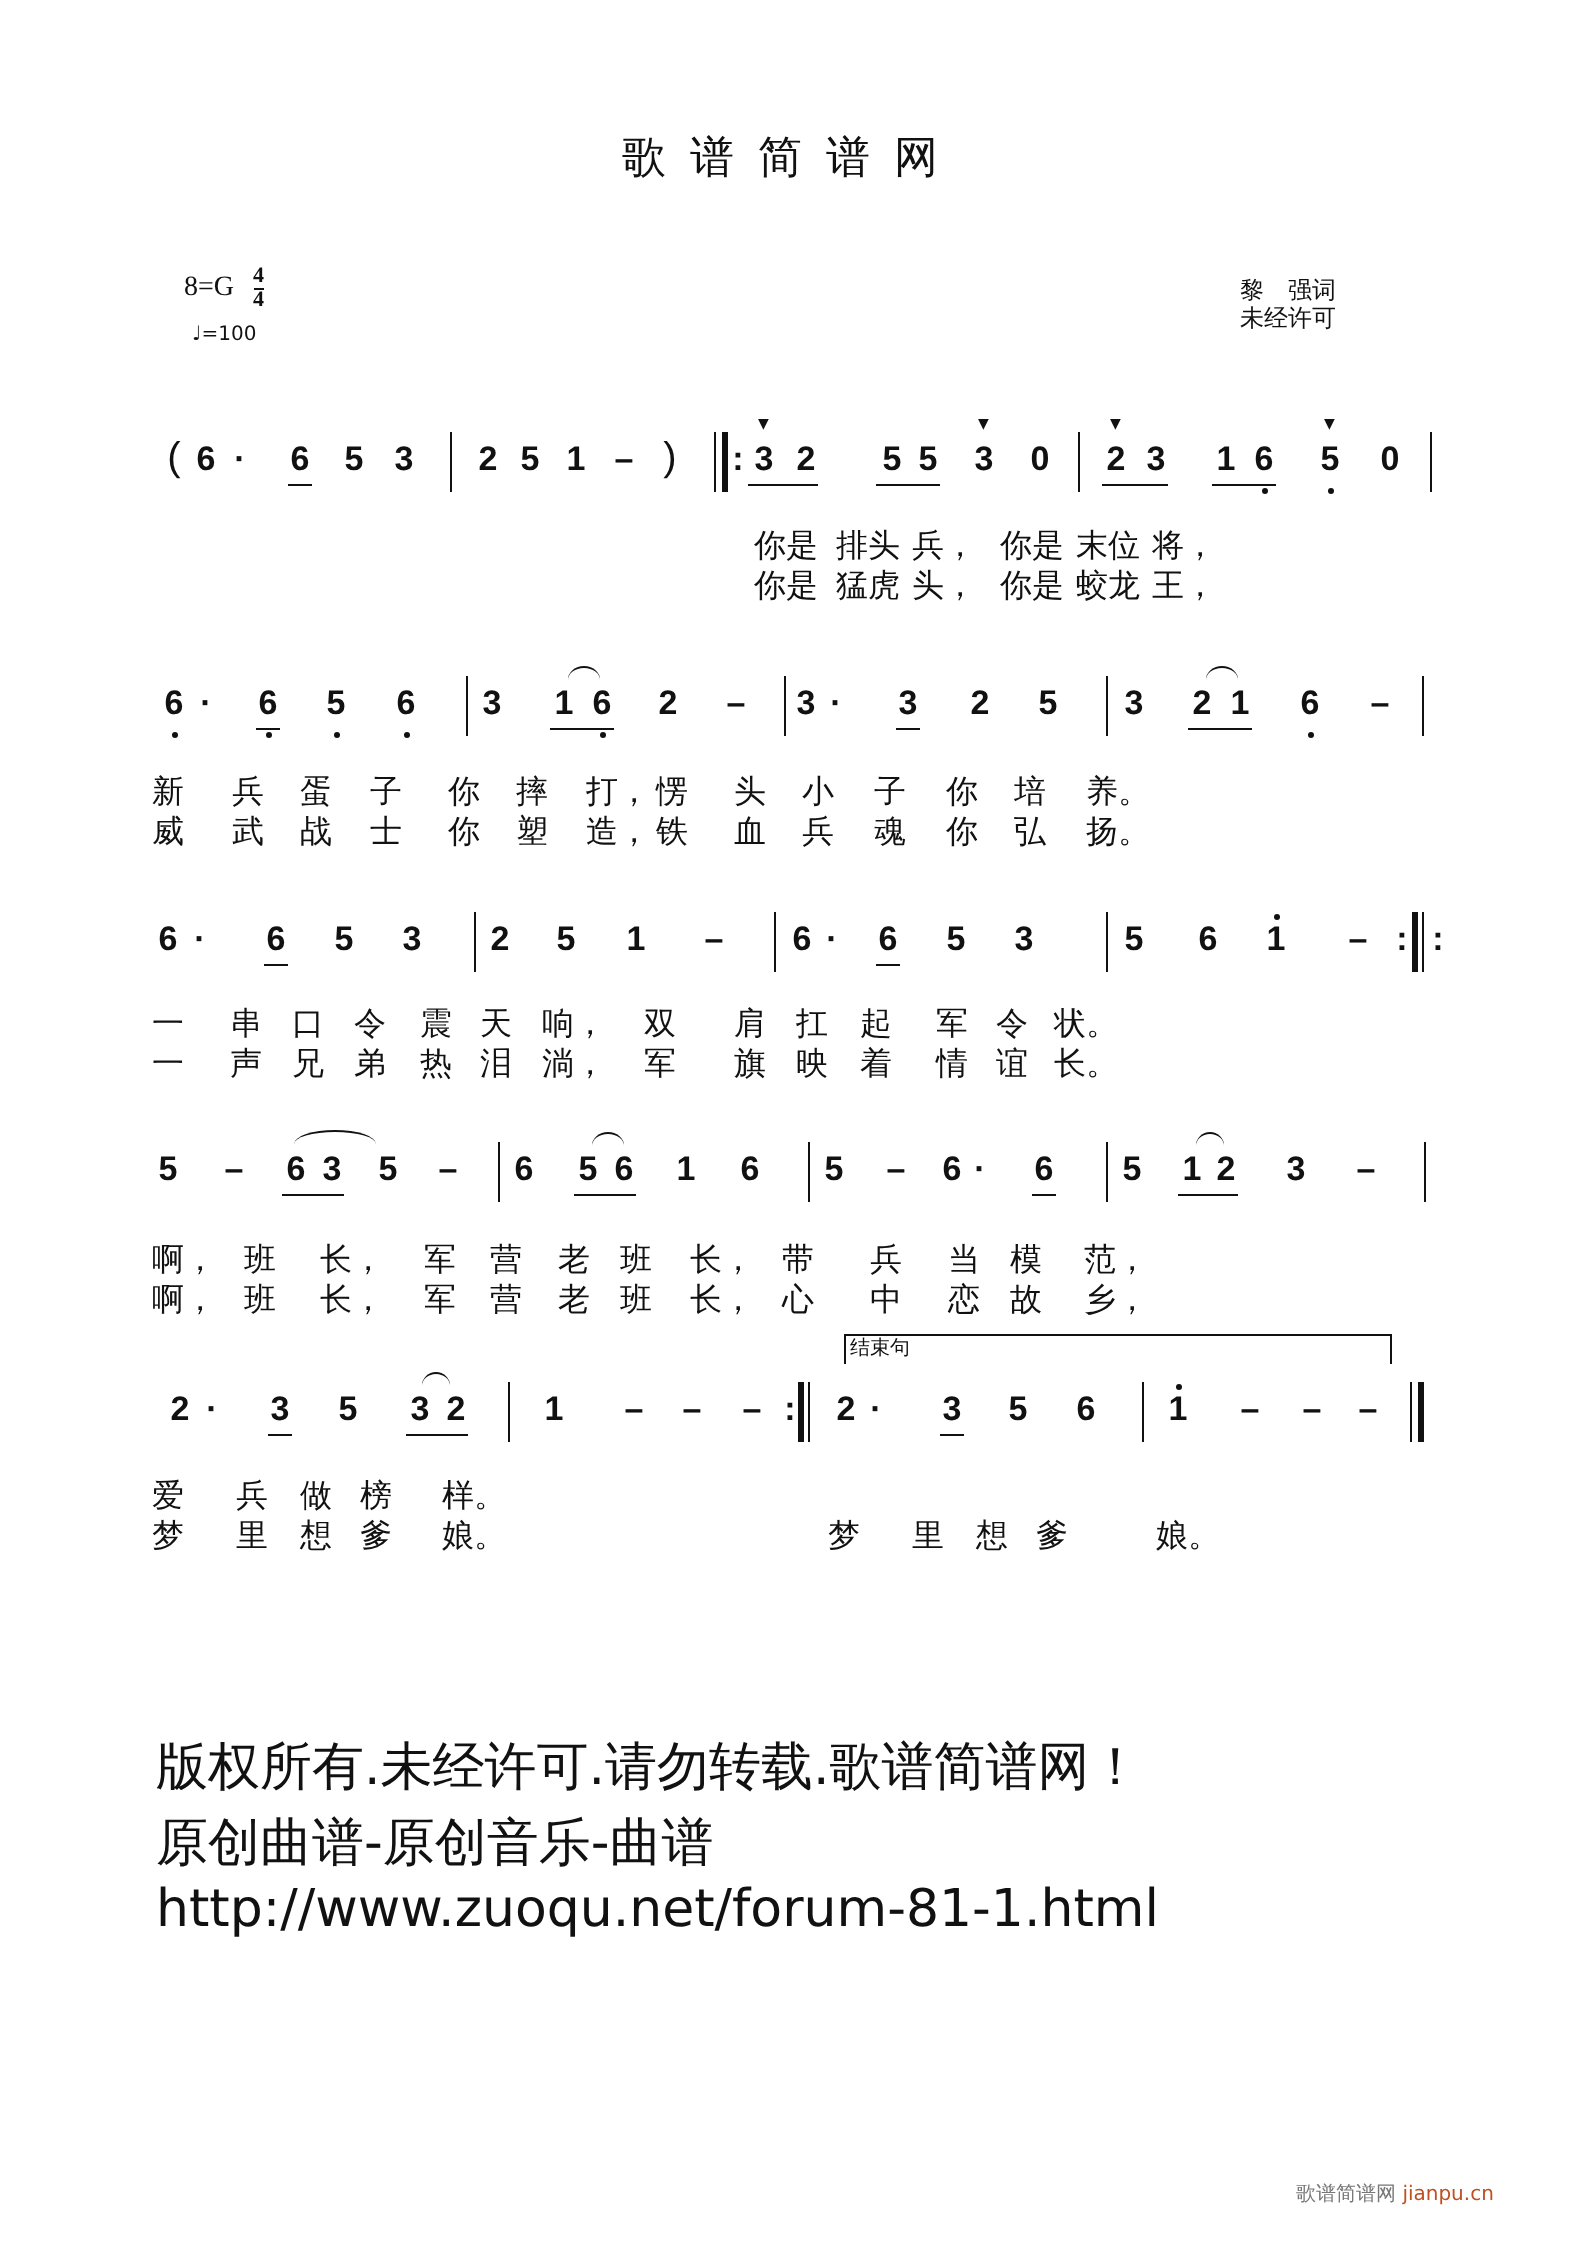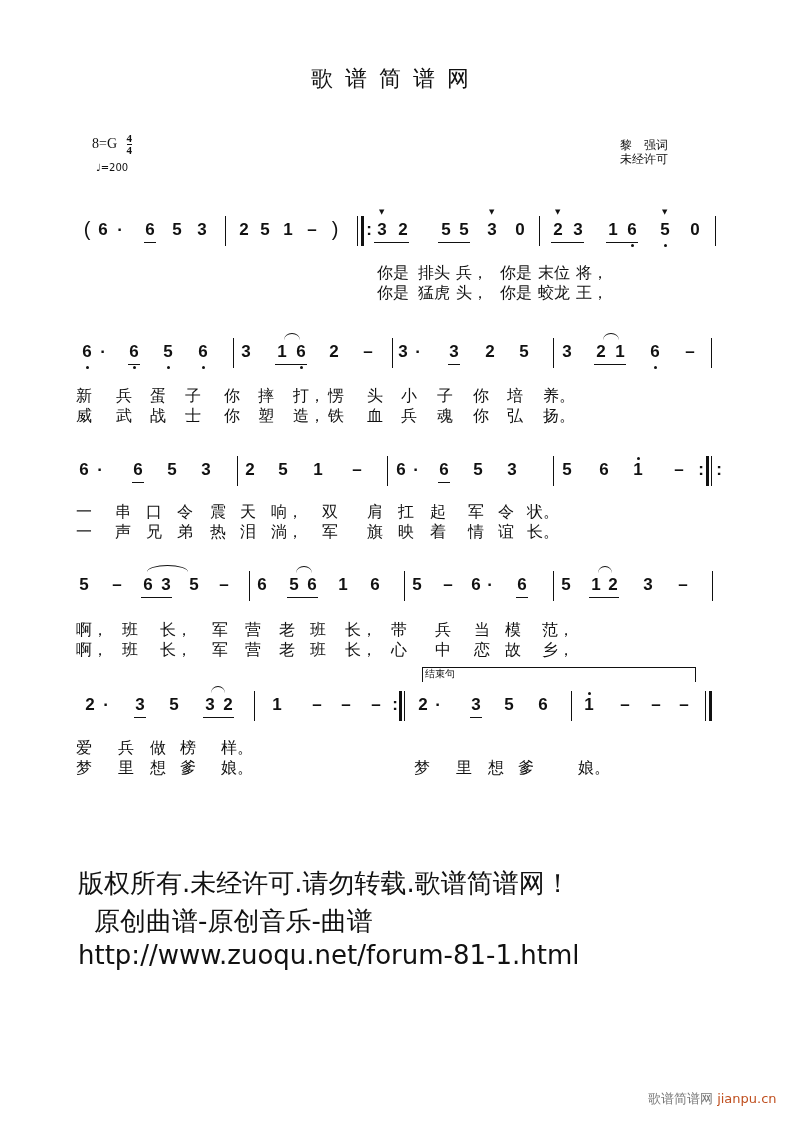--- a/index.html
+++ b/index.html
@@ -14,36 +14,36 @@
   .ul{position:absolute;height:1.4px;background:#111;}
   .dotb{position:absolute;width:3px;height:3px;border-radius:50%;background:#111;}
   .dott{position:absolute;width:3px;height:3px;border-radius:50%;background:#111;}
   .acc{position:absolute;font-size:7px;line-height:7px;}
   .bar{position:absolute;width:1.2px;background:#111;}
   .bar2{position:absolute;width:3px;background:#111;}
   .slur{position:absolute;border-top:1.3px solid #111;border-radius:50% 50% 0 0/100% 100% 0 0;height:6px;}
   .lyr{position:absolute;font-family:"DejaVu Serif","Liberation Serif",serif;font-size:16px;letter-spacing:0;}
   .foot{font-family:"DejaVu Sans","Liberation Sans",sans-serif;font-size:26px;left:78px;}
   .box{position:absolute;border:1px solid #111;border-bottom:none;}
-  .wm{font-size:13px;color:#777;left:648px;top:1090px;}
+  .wm{font-size:10px;color:#777;left:648px;top:1090px;}
   .wm span{color:#c05020;}
 </style>
 </head>
 <body>
 
 <div class="abs title">歌谱简谱网</div>
 
 <div class="abs meta" style="left:92px;top:133px;">
   <span>8=G</span>
   <span class="frac">
     <span>4</span>
     <span style="border-top:1px solid #111;">4</span>
   </span>
 </div>
-<div class="abs" style="left:96px;top:162px;font-size:10px;">♩=200</div>
+<div class="abs" style="left:96px;top:162px;font-size:10px;">♩=100</div>
 
 <div class="abs credits">
   <div>黎　强词</div>
   <div>未经许可</div>
 </div>
 
 <div id="score">
     <div class="note" style="left:80px;top:220px;font-weight:normal;font-size:20px;top:218px;">(</div>
     <div class="note" style="left:96px;top:220px;">6</div>
     <div class="note" style="left:113px;top:220px;">·</div>
@@ -326,19 +326,19 @@
     <div class="lyr" style="left:180px;top:758px;">爹</div>
     <div class="lyr" style="left:221px;top:758px;">娘。</div>
     <div class="lyr" style="left:414px;top:758px;">梦</div>
     <div class="lyr" style="left:456px;top:758px;">里</div>
     <div class="lyr" style="left:488px;top:758px;">想</div>
     <div class="lyr" style="left:518px;top:758px;">爹</div>
     <div class="lyr" style="left:578px;top:758px;">娘。</div>
   </div>
 
 <div class="abs foot" style="top:866px;">版权所有.未经许可.请勿转载.歌谱简谱网！</div>
-<div class="abs foot" style="top:904px;margin-left:16px;">原创曲谱-原创音乐-曲谱</div>
+<div class="abs foot" style="top:904px;">原创曲谱-原创音乐-曲谱</div>
 <div class="abs foot" style="top:940px;">http://www.zuoqu.net/forum-81-1.html</div>
 
 <div class="abs wm">
   <span style="color:#777">歌谱简谱网</span>
   <span>jianpu.cn</span>
 </div>
 
 </body></html>

